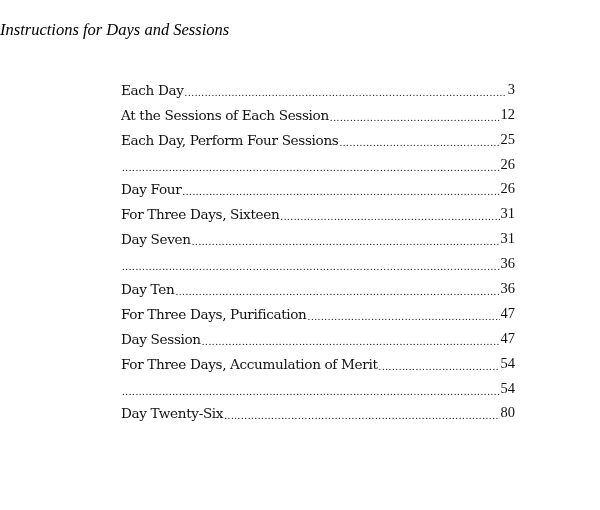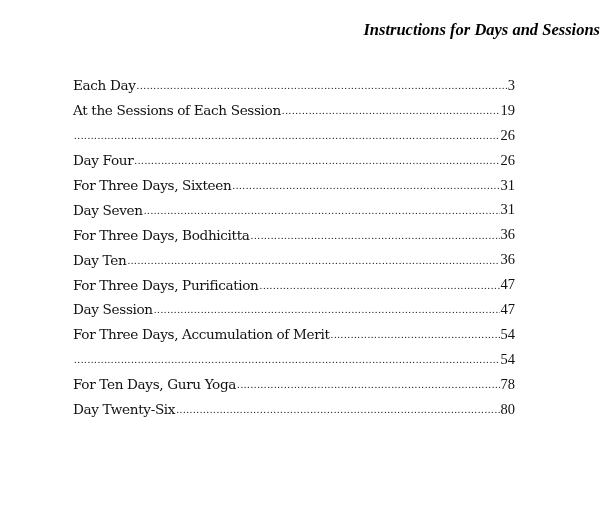--- a/index.html
+++ b/index.html
@@ -1,39 +1,44 @@
 <!DOCTYPE html>
 <html><head>
 <meta charset="utf-8">
 <style>
   html, body { margin: 0; padding: 0; background: #ffffff; }
   body { width: 600px; height: 510px; position: relative; overflow: hidden; font-family: "DejaVu Serif", "Liberation Serif", serif; color: #111; }
-  .title { position: absolute; top: 20px; left: 0; width: 600px; text-align: right; font-family: "Liberation Serif", serif; font-style: italic; font-weight: bold; font-size: 16.5px; color: #000; }
+  .title { position: absolute; top: 20px; left: 0; width: 600px; text-align: left; font-family: "Liberation Serif", serif; font-style: italic; font-weight: normal; font-size: 16.5px; color: #000; }
   .toc { position: absolute; top: 73px; left: 73px; width: 442px; }
-  .row { display: flex; align-items: center; height: 24.9px; font-size: 13.6px; font-family: "DejaVu Serif", serif; letter-spacing: -0.35px; }
+  .row { display: flex; align-items: flex-end; height: 24.9px; font-size: 13.6px; font-family: "DejaVu Serif", serif; letter-spacing: -0.35px; margin-left: 48px; }
   .label { white-space: nowrap; flex: 0 0 auto; }
   .leader { flex: 1 1 auto; overflow: hidden; white-space: nowrap; margin: 0 1px; font-family: "Liberation Serif", serif; font-size: 11px; letter-spacing: 0.6px; color: #222; }
   .leader::after { content: "....................................................................................................................................................................................................................................................."; }
   .page { flex: 0 0 auto; font-family: "Liberation Serif", serif; font-size: 14.5px; letter-spacing: 0; }
 </style>
 </head>
 <body>
 
 <div class="title">Instructions for Days and Sessions</div>
 
 <div class="toc">
   <div class="row">
       <span class="label">Each Day</span>
       <span class="leader"></span>
       <span class="page">3</span>
     </div>
   <div class="row">
       <span class="label">At the Sessions of Each Session</span>
       <span class="leader"></span>
-      <span class="page">19</span>
+      <span class="page">12</span>
+    </div>
+  <div class="row">
+      <span class="label">Each Day, Perform Four Sessions </span>
+      <span class="leader"></span>
+      <span class="page">25</span>
     </div>
   <div class="row">
       <span class="leader"></span>
       <span class="page">26</span>
     </div>
   <div class="row">
       <span class="label">Day Four </span>
       <span class="leader"></span>
       <span class="page">26</span>
     </div>
@@ -41,21 +46,20 @@
       <span class="label">For Three Days, Sixteen </span>
       <span class="leader"></span>
       <span class="page">31</span>
     </div>
   <div class="row">
       <span class="label">Day Seven</span>
       <span class="leader"></span>
       <span class="page">31</span>
     </div>
   <div class="row">
-      <span class="label">For Three Days, Bodhicitta</span>
       <span class="leader"></span>
       <span class="page">36</span>
     </div>
   <div class="row">
       <span class="label">Day Ten</span>
       <span class="leader"></span>
       <span class="page">36</span>
     </div>
   <div class="row">
       <span class="label">For Three Days, Purification</span>
@@ -70,22 +74,17 @@
   <div class="row">
       <span class="label">For Three Days, Accumulation of Merit </span>
       <span class="leader"></span>
       <span class="page">54</span>
     </div>
   <div class="row">
       <span class="leader"></span>
       <span class="page">54</span>
     </div>
   <div class="row">
-      <span class="label">For Ten Days, Guru Yoga</span>
-      <span class="leader"></span>
-      <span class="page">78</span>
-    </div>
-  <div class="row">
       <span class="label">Day Twenty-Six </span>
       <span class="leader"></span>
       <span class="page">80</span>
     </div>
 </div>
 
 </body></html>

